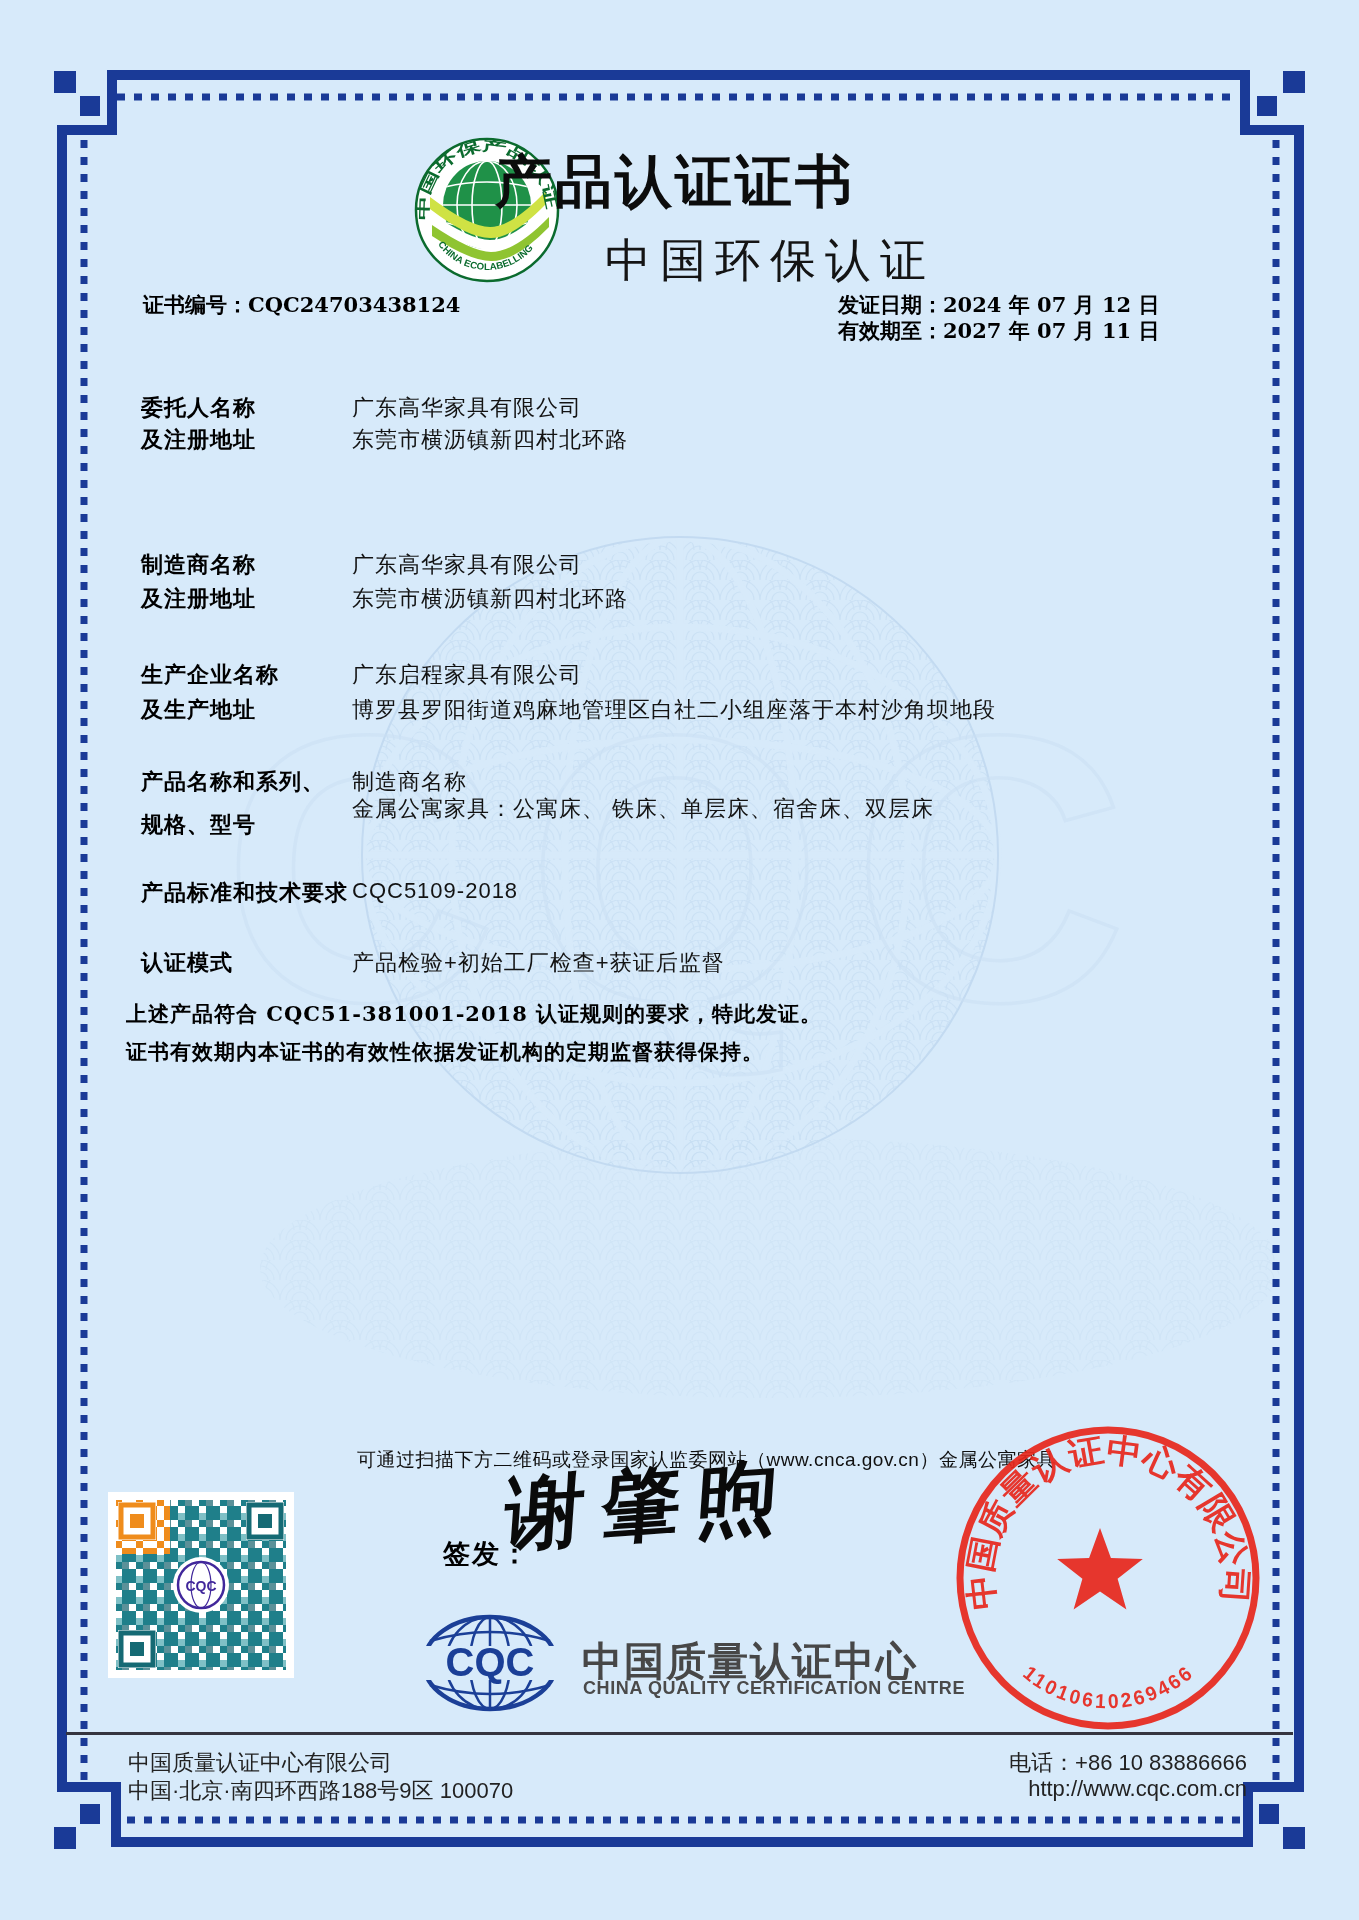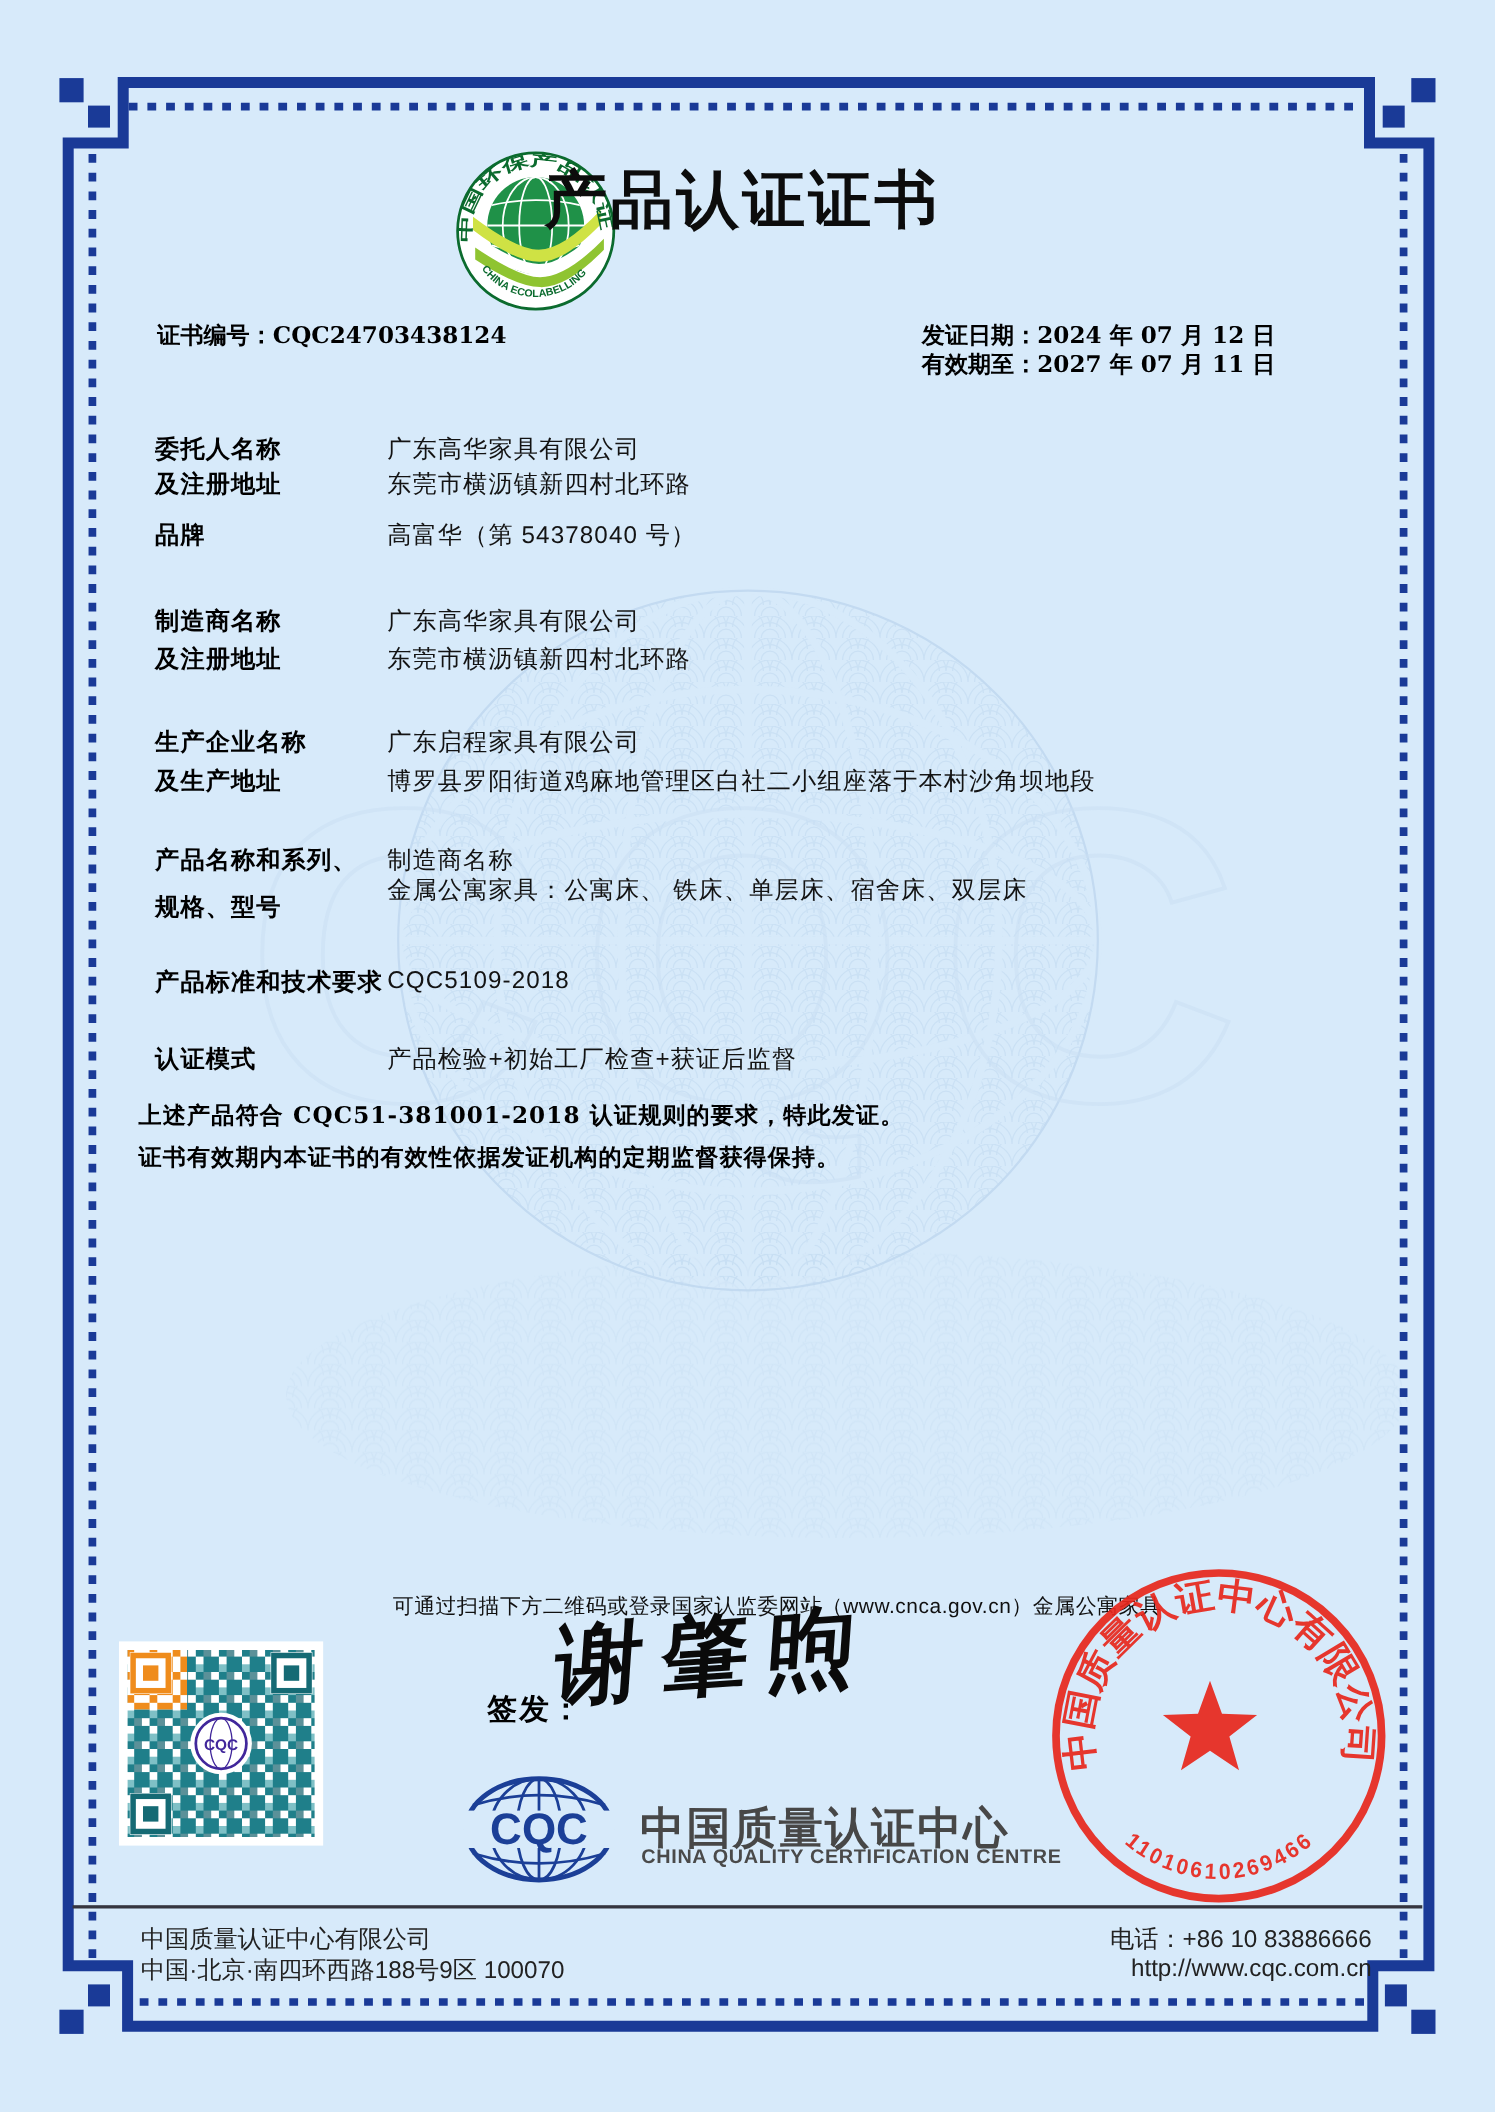--- a/index.html
+++ b/index.html
@@ -97,36 +97,33 @@
     <text font-size="14" font-weight="bold" fill="#0b6b2e">
       <textPath href="#ecoTop" startOffset="0" textLength="195" lengthAdjust="spacingAndGlyphs">中国环保产品认证</textPath>
     </text>
     <path id="ecoBot" d="M25.9,109.4 A60,60 0 0 0 124.1,109.4" fill="none"></path>
     <text font-size="9.5" font-weight="bold" fill="#0b6b2e">
       <textPath href="#ecoBot" startOffset="0" textLength="110" lengthAdjust="spacingAndGlyphs">CHINA ECOLABELLING</textPath>
     </text>
   </svg>
 
   <div class="abs title" style="left:495px;top:144px">产品认证证书</div>
+  <div class="abs subtitle" style="left:490px;top:230px">中国环保认证</div>
 
   <div class="abs meta serif" style="left:143px;top:291px">证书编号：CQC24703438124</div>
   <div class="abs meta serif" style="left:838px;top:291px">发证日期：2024 年 07 月 12 日</div>
   <div class="abs meta serif" style="left:838px;top:317px">有效期至：2027 年 07 月 11 日</div>
 
   <div class="frow" style="top:393px">
     <span class="flabel">委托人名称</span>
     <span class="fvalue">广东高华家具有限公司</span>
   </div>
   <div class="frow" style="top:425px">
     <span class="flabel">及注册地址</span>
     <span class="fvalue">东莞市横沥镇新四村北环路</span>
-  </div>
-  <div class="frow" style="top:472px">
-    <span class="flabel">品牌</span>
-    <span class="fvalue">高富华（第 54378040 号）</span>
   </div>
   <div class="frow" style="top:550px">
     <span class="flabel">制造商名称</span>
     <span class="fvalue">广东高华家具有限公司</span>
   </div>
   <div class="frow" style="top:584px">
     <span class="flabel">及注册地址</span>
     <span class="fvalue">东莞市横沥镇新四村北环路</span>
   </div>
   <div class="frow" style="top:660px">

